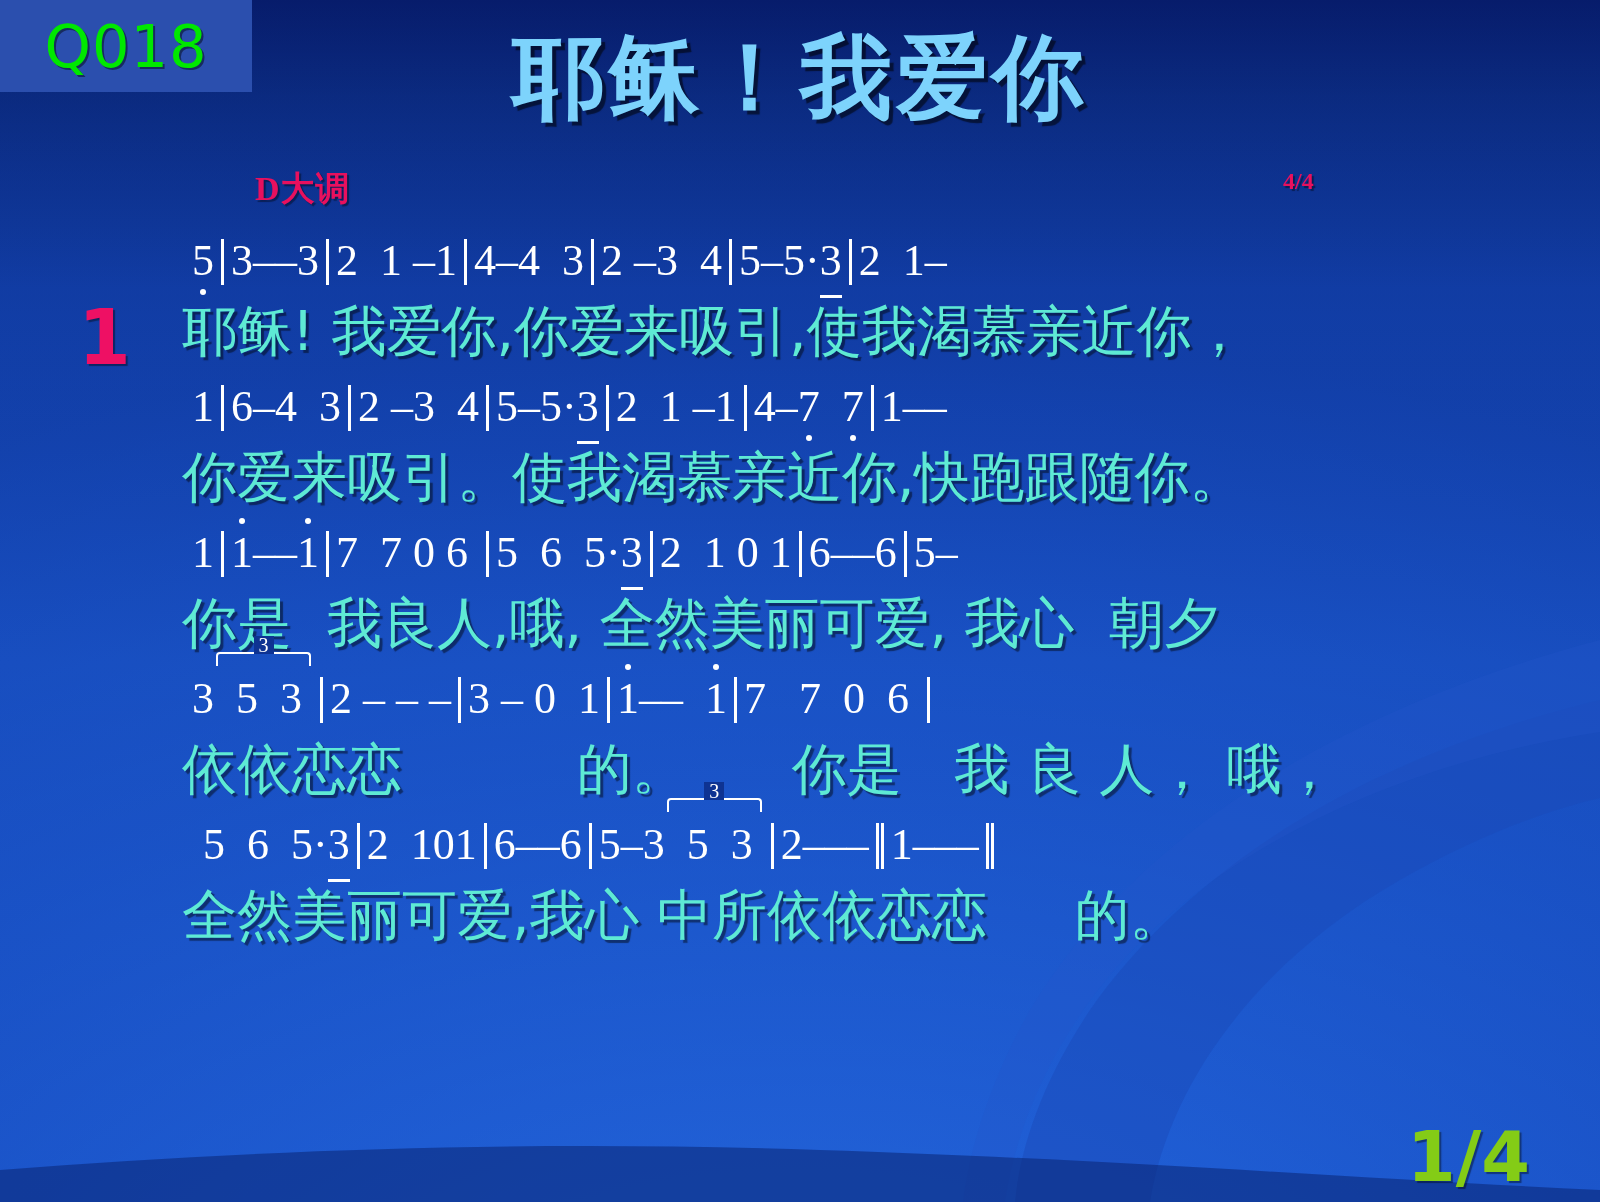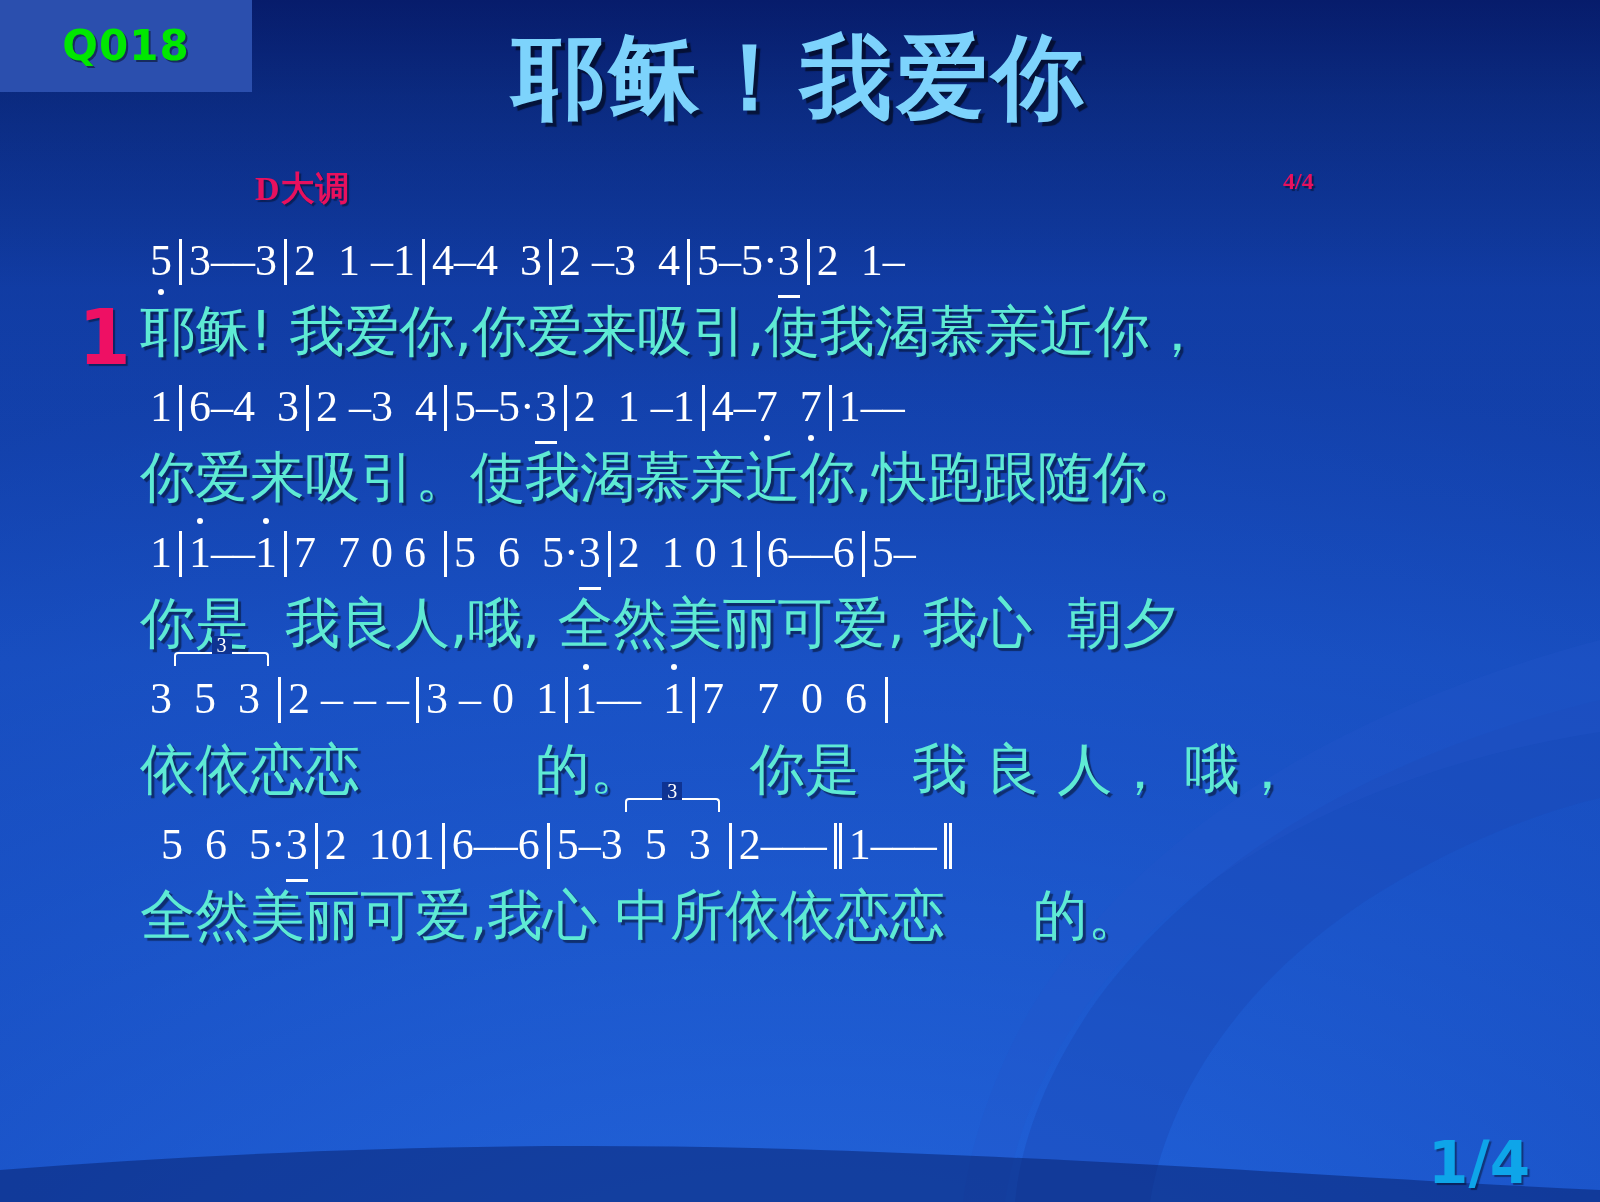--- a/index.html
+++ b/index.html
@@ -20,22 +20,22 @@
   #swoosh{position:absolute;inset:0;pointer-events:none;}
   
   .code-badge{
     position:absolute;left:0;top:0;width:252px;height:92px;
     background:#2b4fae;
     display:flex;align-items:center;justify-content:center;
   }
   .code-badge .code-text{
     color:#00e800;
     font-family:"DejaVu Sans", sans-serif;
-    font-weight:bold;
-    font-size:42px;
+    font-weight:normal;
+    font-size:59px;
     letter-spacing:1px;
     line-height:1;
     text-shadow:2px 2px 0 rgba(0,0,0,.45);
   }
   
   .title{
     position:absolute;left:0;right:0;top:30px;
     text-align:center;
     color:#7dd3fc;
     font-family:"DejaVu Sans", sans-serif;
@@ -69,29 +69,29 @@
     color:#ee1064;
     font-family:"DejaVu Sans", sans-serif;
     font-weight:bold;
     font-size:76px;
     line-height:1;
     text-shadow:2px 2px 1px rgba(0,0,0,.4);
   }
   
   .page-ind{
     position:absolute;right:70px;bottom:10px;
-    color:#0ea5e9;
+    color:#84cc16;
     font-family:"DejaVu Sans", sans-serif;
     font-weight:bold;
-    font-size:58px;
+    font-size:70px;
     line-height:1;
     text-shadow:2px 2px 1px rgba(0,0,0,.4);
   }
   
-  .systems{position:absolute;left:0;right:0;top:228px;}
+  .systems{position:absolute;left:0;right:0;top:228px;padding-left:42px;}
   .system{position:relative;margin-bottom:6px;}
   
   .notes{
     color:#ffffff;
     font-family:"Liberation Serif", serif;
     font-size:44px;
     line-height:66px;
     height:66px;
     white-space:pre;
     letter-spacing:0px;

